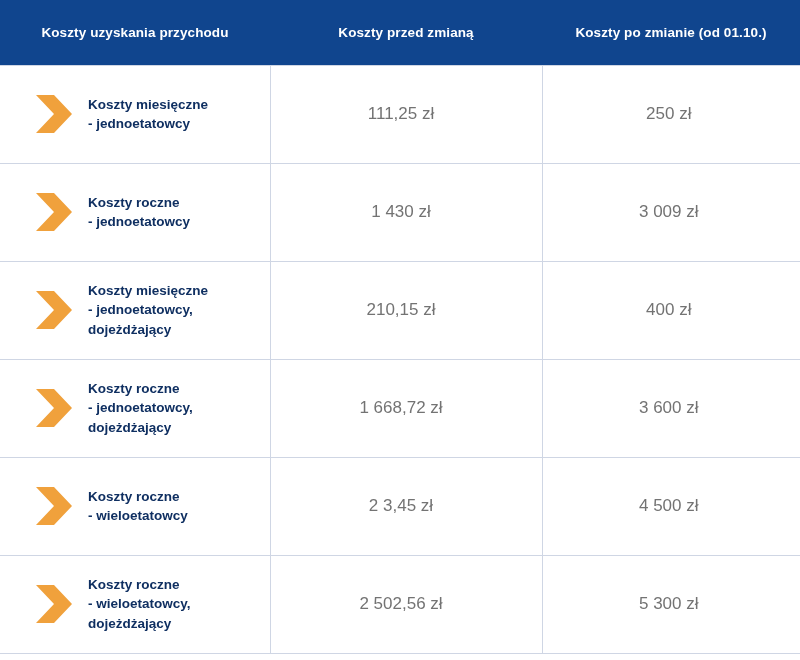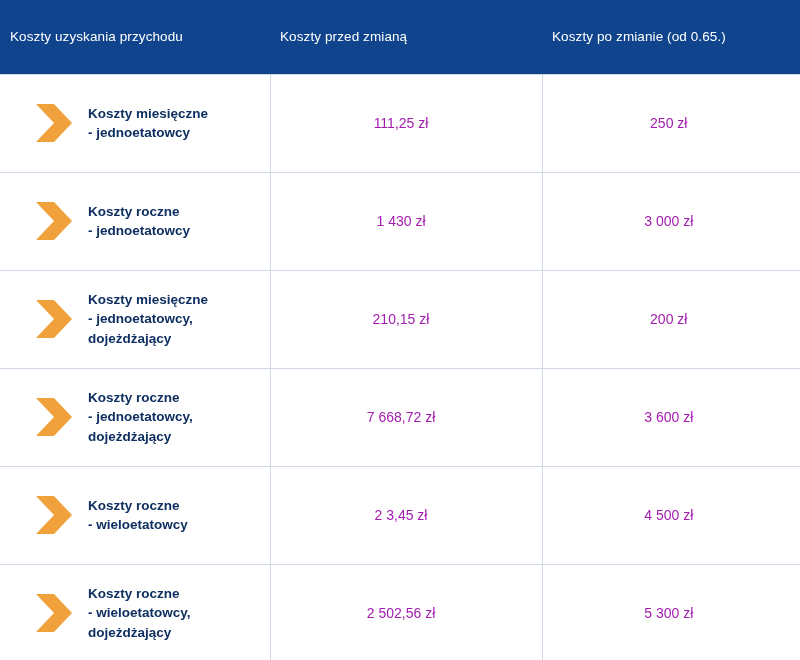--- a/index.html
+++ b/index.html
@@ -20,23 +20,23 @@
   }
   table.cost-table {
     width: 800px;
     border-collapse: collapse;
     table-layout: fixed;
   }
   table.cost-table thead th {
     background: #10458e;
     color: #ffffff;
     font-size: 13.5px;
-    font-weight: normal;
-    text-align: left;
-    height: 74px;
+    font-weight: bold;
+    text-align: center;
+    height: 65px;
     padding: 0 10px;
     box-sizing: border-box;
     letter-spacing: 0.1px;
     border: none;
   }
   table.cost-table thead th.col-label { width: 270px; }
   table.cost-table thead th.col-before { width: 272px; }
   table.cost-table thead th.col-after { width: 258px; }
 
   table.cost-table tbody td {
@@ -73,39 +73,39 @@
     display: block;
   }
   .label-text {
     font-size: 13.5px;
     font-weight: bold;
     line-height: 1.42;
     color: #0f2f61;
     white-space: pre-line;
   }
   .value-text {
-    font-size: 14px;
+    font-size: 17px;
     font-weight: normal;
-    color: #a21caf;
+    color: #737373;
     text-align: center;
     display: block;
   }
   td.cell-before .value-text { padding-right: 10px; }
   td.cell-after .value-text { padding-right: 5px; }
 </style>
 </head>
 <body>
 
 <div class="table-wrap">
   <table class="cost-table">
     <thead>
       <tr>
         <th class="col-label">Koszty uzyskania przychodu</th>
         <th class="col-before">Koszty przed zmianą</th>
-        <th class="col-after">Koszty po zmianie (od 0.65.)</th>
+        <th class="col-after">Koszty po zmianie (od 01.10.)</th>
       </tr>
     </thead>
     <tbody>
       <tr>
         <td class="cell-label">
           <div class="label-inner">
             <span class="arrow-icon">
               <svg width="40" height="42" viewBox="0 0 40 42" xmlns="http://www.w3.org/2000/svg">
                 <path d="M2 2 L20 2 L38 21 L20 40 L2 40 L20 21 Z" fill="#f0a13c"></path>
               </svg>
@@ -130,58 +130,58 @@
               </svg>
             </span>
             <span class="label-text">Koszty roczne
 - jednoetatowcy</span>
           </div>
         </td>
         <td class="cell-before">
           <span class="value-text">1 430 zł</span>
         </td>
         <td class="cell-after">
-          <span class="value-text">3 000 zł</span>
+          <span class="value-text">3 009 zł</span>
         </td>
       </tr>
       <tr>
         <td class="cell-label">
           <div class="label-inner">
             <span class="arrow-icon">
               <svg width="40" height="42" viewBox="0 0 40 42" xmlns="http://www.w3.org/2000/svg">
                 <path d="M2 2 L20 2 L38 21 L20 40 L2 40 L20 21 Z" fill="#f0a13c"></path>
               </svg>
             </span>
             <span class="label-text">Koszty miesięczne
 - jednoetatowcy,
 dojeżdżający</span>
           </div>
         </td>
         <td class="cell-before">
           <span class="value-text">210,15 zł</span>
         </td>
         <td class="cell-after">
-          <span class="value-text">200 zł</span>
+          <span class="value-text">400 zł</span>
         </td>
       </tr>
       <tr>
         <td class="cell-label">
           <div class="label-inner">
             <span class="arrow-icon">
               <svg width="40" height="42" viewBox="0 0 40 42" xmlns="http://www.w3.org/2000/svg">
                 <path d="M2 2 L20 2 L38 21 L20 40 L2 40 L20 21 Z" fill="#f0a13c"></path>
               </svg>
             </span>
             <span class="label-text">Koszty roczne
 - jednoetatowcy,
 dojeżdżający</span>
           </div>
         </td>
         <td class="cell-before">
-          <span class="value-text">7 668,72 zł</span>
+          <span class="value-text">1 668,72 zł</span>
         </td>
         <td class="cell-after">
           <span class="value-text">3 600 zł</span>
         </td>
       </tr>
       <tr>
         <td class="cell-label">
           <div class="label-inner">
             <span class="arrow-icon">
               <svg width="40" height="42" viewBox="0 0 40 42" xmlns="http://www.w3.org/2000/svg">

